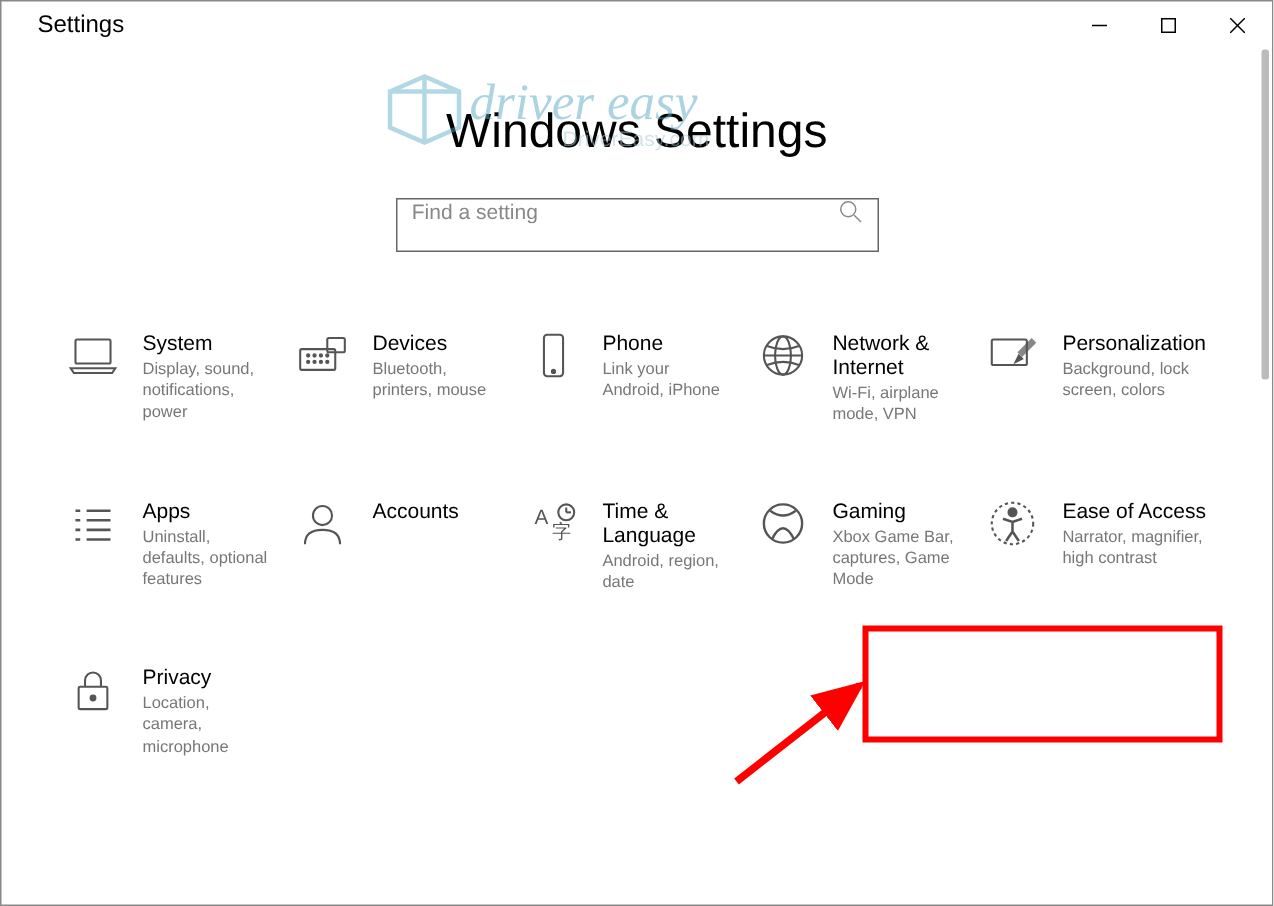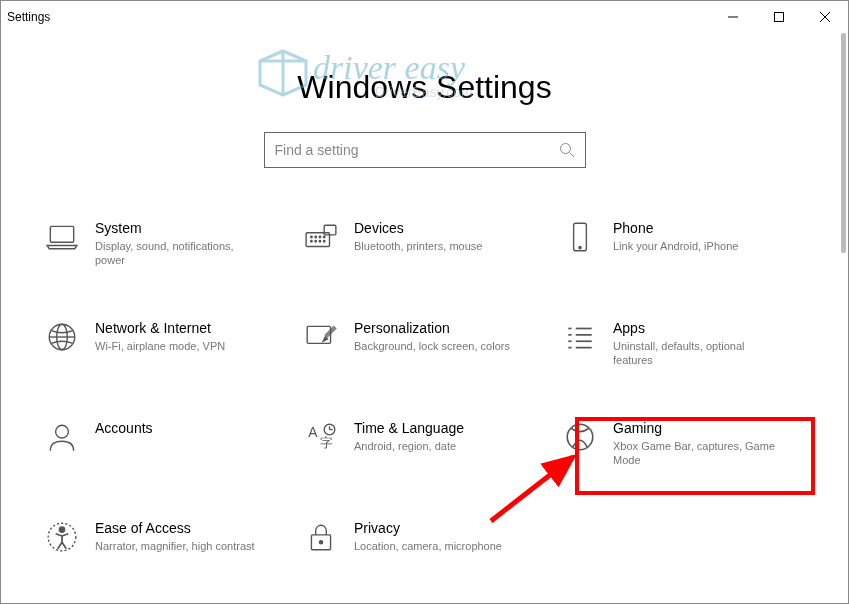--- a/index.html
+++ b/index.html
@@ -1,30 +1,30 @@
 <!DOCTYPE html>
 <html><head>
 <meta charset="utf-8">
 <style>
   * { box-sizing: border-box; margin: 0; padding: 0; }
   body { font-family: "Segoe UI", Arial, sans-serif; font-size: 13px; color: #000; background: #fff; }
   .window { width: 849px; height: 604px; border: 1px solid #888; position: relative; overflow: hidden; }
-  .titlebar { height: 32px; display: flex; align-items: center; padding-left: 6px; font-size: 12px; justify-content: flex-end; }
+  .titlebar { height: 32px; display: flex; align-items: center; padding-left: 24px; font-size: 16px; justify-content: flex-end; }
   .titlebar-title { flex: 1; }
   .win-controls { display: flex; }
   .win-btn { width: 46px; height: 32px; display: flex; align-items: center; justify-content: center; font-size: 12px; cursor: pointer; }
   .content { position: relative; padding-top: 8px; height: calc(100% - 32px); }
   .watermark { position: absolute; top: 10px; left: 50%; transform: translateX(-50%); width: 340px; opacity: 0.5; }
   .page-title { text-align: center; font-size: 32px; font-weight: 400; margin-top: 28px; margin-bottom: 26px; }
   .search-wrap { display: flex; justify-content: center; margin-bottom: 48px; }
-  .search-box { width: 322px; height: 36px; border: 1px solid #666; display: flex; align-items: center; padding: 0 10px; }
+  .search-box { width: 322px; height: 36px; border: 1px solid #666; display: flex; align-items: flex-start; padding: 0 10px; }
   .search-box input { flex: 1; border: none; outline: none; font-size: 14px; font-family: inherit; color: #333; background: transparent; }
   .search-box input::placeholder { color: #888; }
   .search-icon { width: 16px; height: 16px; color: #888; }
-  .grid { display: grid; grid-template-columns: repeat(3, 1fr); column-gap: 10px; row-gap: 40px; padding: 0 40px; }
+  .grid { display: grid; grid-template-columns: repeat(5, 1fr); column-gap: 10px; row-gap: 40px; padding: 0 40px; }
   .tile { display: flex; align-items: flex-start; cursor: pointer; min-height: 60px; padding: 4px; }
   .tile-icon { width: 34px; height: 34px; flex-shrink: 0; color: #555; margin-right: 16px; display: flex; align-items: center; justify-content: center; }
   .tile-icon svg { width: 100%; height: 100%; }
   .tile-text { flex: 1; }
   .tile-title { font-size: 14px; color: #000; margin-bottom: 3px; }
   .tile-desc { font-size: 11px; color: #777; line-height: 1.3; max-width: 170px; }
   .highlight { position: absolute; border: 4px solid #ff0000; pointer-events: none; }
   .arrow { position: absolute; pointer-events: none; }
   .scrollbar { position: absolute; right: 2px; top: 32px; width: 5px; height: 220px; background: #bbb; border-radius: 2px; }
 </style>

